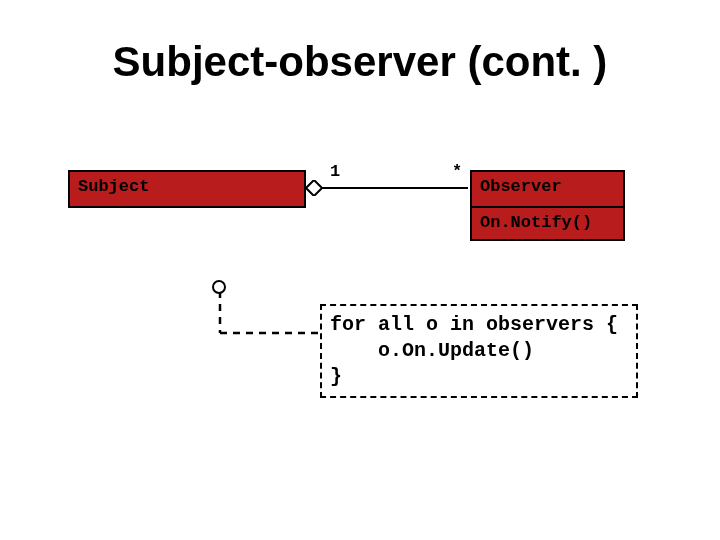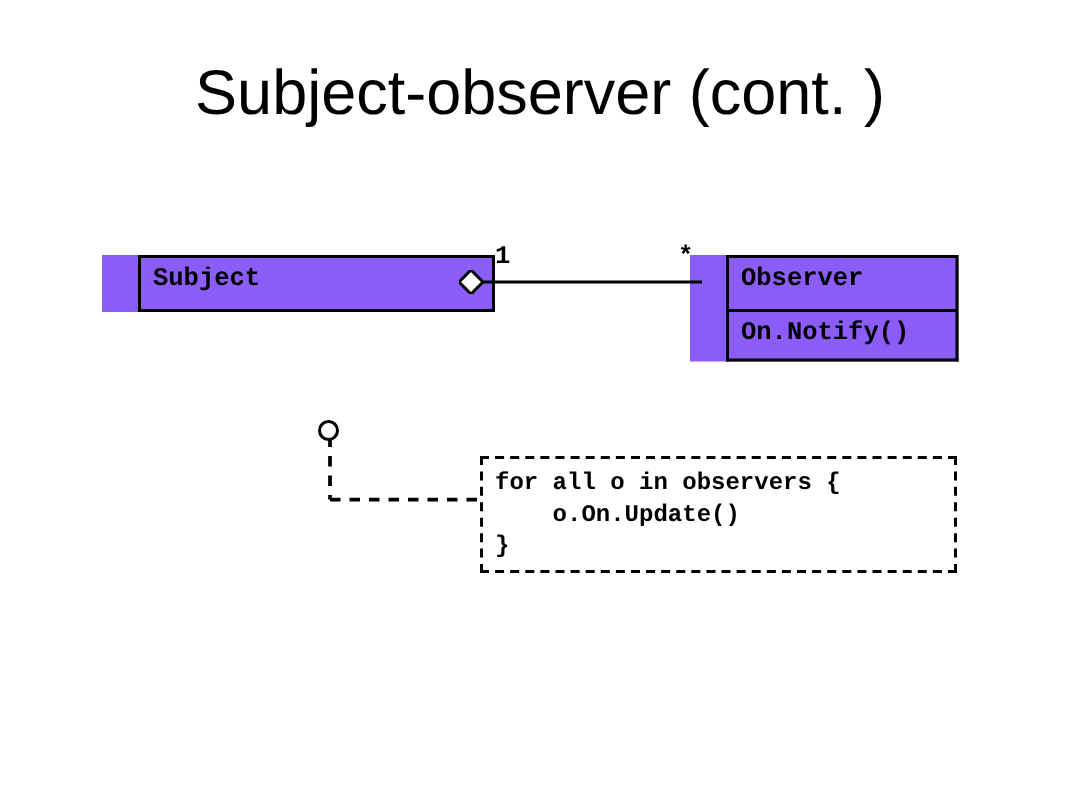--- a/index.html
+++ b/index.html
@@ -11,27 +11,26 @@
     font-family: Arial, sans-serif;
     position: relative;
   }
   .title {
     position: absolute;
     top: 38px;
     left: 0;
     width: 720px;
     text-align: center;
     font-size: 42px;
-    font-weight: normal;
+    font-weight: bold;
     color: #000;
   }
   .uml-box {
     position: absolute;
-    background: #8b5cf6;
-    padding-left: 24px;
+    background: #b91c1c;
   }
   .uml-compartment {
     border: 2px solid #000;
     padding: 4px 8px;
     font-family: "Courier New", monospace;
     font-size: 17px;
     font-weight: bold;
     line-height: 1.35;
     color: #000;
   }
@@ -40,21 +39,21 @@
   }
   
   #subject-box {
     left: 68px;
     top: 170px;
     width: 238px;
   }
   #subject-box .uml-compartment:first-child { height: 26px; }
   
   #observer-box {
-    left: 460px;
+    left: 470px;
     top: 170px;
     width: 155px;
   }
   #observer-box .uml-compartment:first-child { height: 26px; }
   
   .assoc-line {
     position: absolute;
     top: 187px;
     left: 320px;
     width: 148px;
@@ -81,21 +80,21 @@
   .mult.right { top: 162px; left: 452px; }
   
   .note {
     position: absolute;
     left: 320px;
     top: 304px;
     width: 298px;
     padding: 6px 8px;
     border: 2.5px dashed #000;
     font-family: "Courier New", monospace;
-    font-size: 16px;
+    font-size: 20px;
     font-weight: bold;
     color: #000;
     line-height: 1.3;
     white-space: pre;
     background: white;
   }
   
   .dash-connector {
     position: absolute;
     left: 216px;

